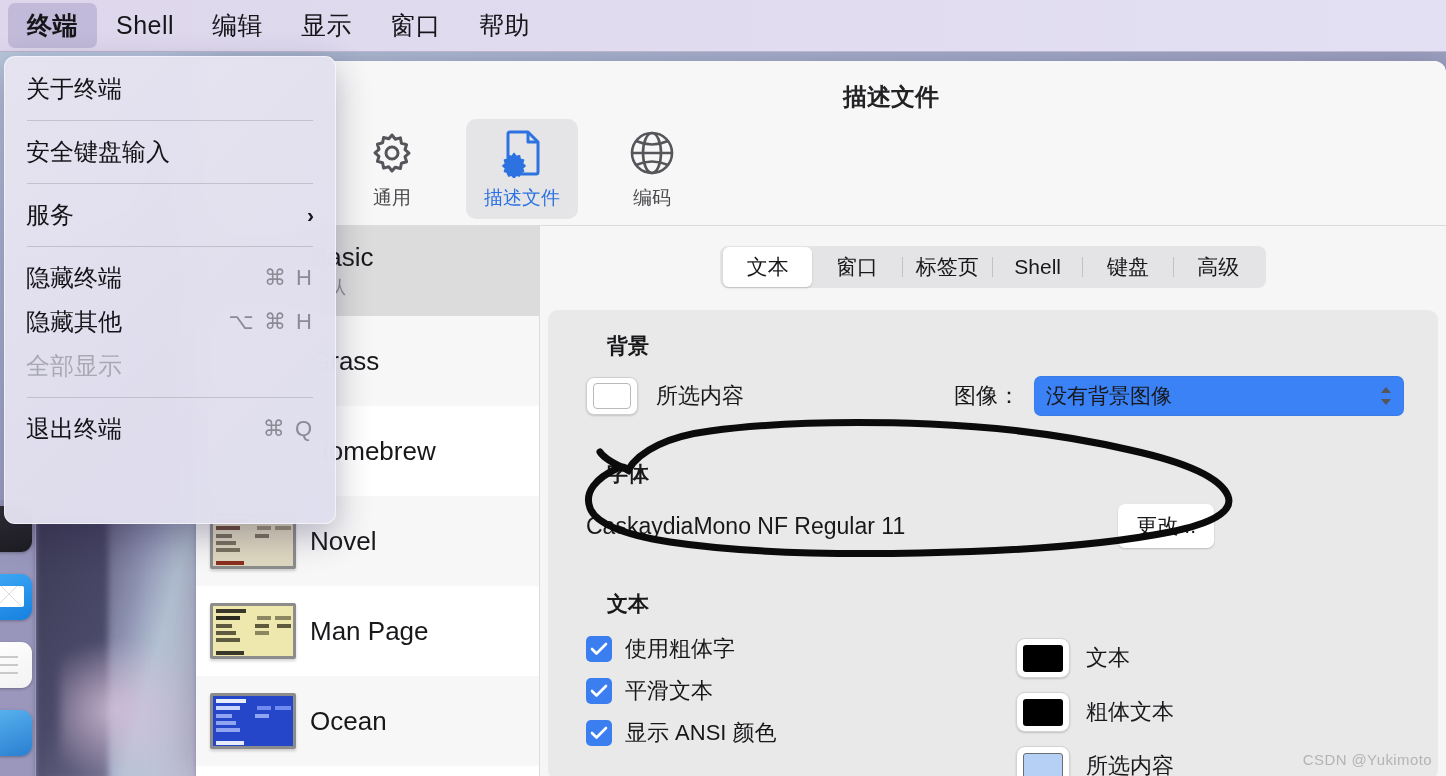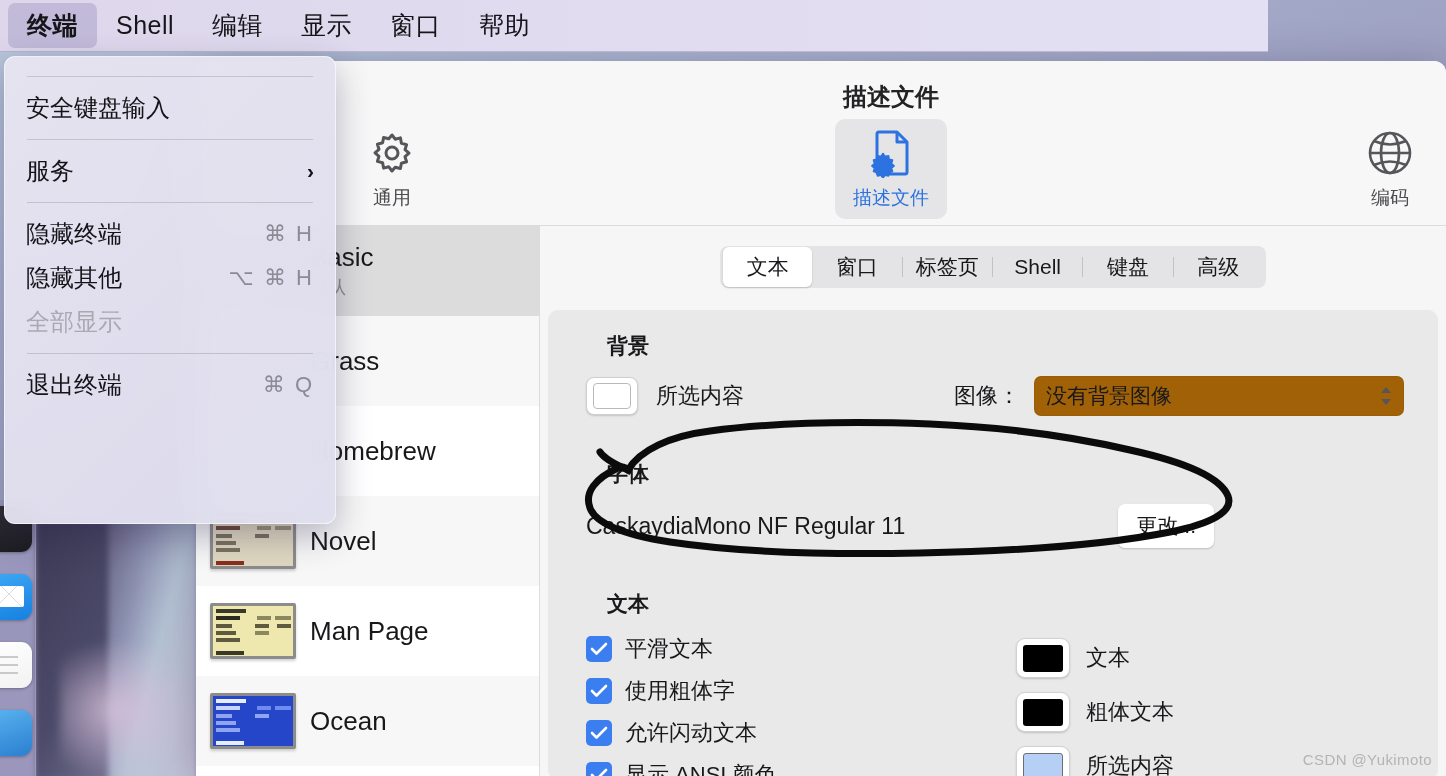--- a/index.html
+++ b/index.html
@@ -57,21 +57,21 @@
     content: ""; position: absolute; left: 0; top: 0; width: 30px; height: 21px;
     background: linear-gradient(135deg, transparent 44%, #d8d8d8 45%, transparent 46%),
                 linear-gradient(-135deg, transparent 44%, #d8d8d8 45%, transparent 46%);
   }
   .note-line {
     position: absolute; left: 6px; width: 26px; height: 2px; background: #c9c9c9;
   }
 
   
   .menubar {
-    position: absolute; left: 0; top: 0; width: 1268px; height: 52px;
+    position: absolute; left: 0; top: 0; width: 1446px; height: 52px;
     background: linear-gradient(90deg,#ded7ec 0%, #e0dbef 40%, #e4e0f4 100%);
     display: flex; align-items: center; padding-left: 8px;
     border-bottom: 1px solid rgba(120,110,150,0.35);
   }
   .menu-item {
     font-size: 25px; color: #16161a; padding: 6px 19px;
     border-radius: 7px; letter-spacing: 0.5px; white-space: nowrap;
   }
   .menu-item.active { background: rgba(160,150,195,0.45); font-weight: bold; }
   .menu-item.bold { font-weight: bold; }
@@ -115,21 +115,21 @@
     background: #f7f7f7;
     border-bottom: 1px solid #dcdcdc;
   }
   .win-title {
     position: absolute; top: 20px; left: 0; width: 100%;
     text-align: center; font-size: 24px; font-weight: bold; color: #232326;
     padding-left: 140px;
   }
   .tb-items {
     position: absolute; top: 58px; left: 0; width: 100%;
-    display: flex; justify-content: space-between; gap: 18px; padding-left: 140px;
+    display: flex; justify-content: flex-start; gap: 18px; padding-left: 140px;
   }
   .tb-item {
     width: 112px; height: 100px; border-radius: 10px;
     display: flex; flex-direction: column; align-items: center; justify-content: center;
     gap: 6px;
   }
   .tb-item.active { background: #e5e5e7; }
   .tb-label { font-size: 19px; color: #4c4c50; }
   .tb-item.active .tb-label { color: #2c72e0; }
   .tb-ico { width: 56px; height: 52px; display: flex; align-items: center; justify-content: center; }
@@ -183,21 +183,21 @@
   .color-well {
     width: 52px; height: 38px; background: #fff; border-radius: 8px;
     border: 1px solid #cfcfcf; box-shadow: 0 1px 2px rgba(0,0,0,0.16);
     display: flex; align-items: center; justify-content: center; flex: none;
   }
   .color-well .chip { width: 38px; height: 26px; border-radius: 4px; border: 1px solid #b9b9b9; }
   .row-label { font-size: 22px; color: #18181b; margin-left: 18px; white-space: nowrap; }
 
   .img-label { font-size: 22px; color: #18181b; margin-left: auto; white-space: nowrap; }
   .select {
-    width: 370px; height: 40px; margin-left: 14px; background: #a16207;
+    width: 370px; height: 40px; margin-left: 14px; background: #3b82f6;
     border-radius: 7px; display: flex; align-items: center; padding: 0 12px;
     font-size: 21px; color: #18181b; position: relative; flex: none;
     box-shadow: inset 0 0 0 1px rgba(0,0,0,0.05);
   }
   .select .chev { margin-left: auto; display: flex; flex-direction: column; gap: 2px; color: #55555a; }
 
   .font-name { font-size: 23px; color: #18181b; }
   .btn {
     background: #fff; border-radius: 7px; padding: 8px 18px; font-size: 21px;
     color: #18181b; box-shadow: 0 1px 2px rgba(0,0,0,0.2); white-space: nowrap;
@@ -423,40 +423,32 @@
 
           <div class="cols">
             <div class="col-left">
 
               <div class="cbrow">
                 <div class="cb on">
                   <svg width="18" height="14" viewBox="0 0 18 14">
                       <path d="M2 7 L6.5 11.5 L16 2" stroke="#fff" stroke-width="2.6" fill="none" stroke-linecap="round" stroke-linejoin="round"></path>
                     </svg>
                 </div>
-                <div class="cb-label">平滑文本</div>
+                <div class="cb-label">使用粗体字</div>
               </div>
 
               <div class="cbrow">
                 <div class="cb on">
                   <svg width="18" height="14" viewBox="0 0 18 14">
                       <path d="M2 7 L6.5 11.5 L16 2" stroke="#fff" stroke-width="2.6" fill="none" stroke-linecap="round" stroke-linejoin="round"></path>
                     </svg>
                 </div>
-                <div class="cb-label">使用粗体字</div>
+                <div class="cb-label">平滑文本</div>
               </div>
 
-              <div class="cbrow">
-                <div class="cb on">
-                  <svg width="18" height="14" viewBox="0 0 18 14">
-                      <path d="M2 7 L6.5 11.5 L16 2" stroke="#fff" stroke-width="2.6" fill="none" stroke-linecap="round" stroke-linejoin="round"></path>
-                    </svg>
-                </div>
-                <div class="cb-label">允许闪动文本</div>
-              </div>
 
               <div class="cbrow">
                 <div class="cb on">
                   <svg width="18" height="14" viewBox="0 0 18 14">
                       <path d="M2 7 L6.5 11.5 L16 2" stroke="#fff" stroke-width="2.6" fill="none" stroke-linecap="round" stroke-linejoin="round"></path>
                     </svg>
                 </div>
                 <div class="cb-label">显示 ANSI 颜色</div>
               </div>
 
@@ -492,20 +484,24 @@
   <div class="menubar">
     <div class="menu-item active bold">终端</div>
     <div class="menu-item">Shell</div>
     <div class="menu-item">编辑</div>
     <div class="menu-item">显示</div>
     <div class="menu-item">窗口</div>
     <div class="menu-item">帮助</div>
   </div>
 
   <div class="dropdown">
+    <div class="dd-row">
+      <span class="dd-label">关于终端</span>
+      <span class="dd-key"></span>
+    </div>
     <div class="dd-sep"></div>
     <div class="dd-row">
       <span class="dd-label">安全键盘输入</span>
       <span class="dd-key"></span>
     </div>
     <div class="dd-sep"></div>
     <div class="dd-row">
       <span class="dd-label">服务</span>
       <span class="dd-arrow">›</span>
     </div>

